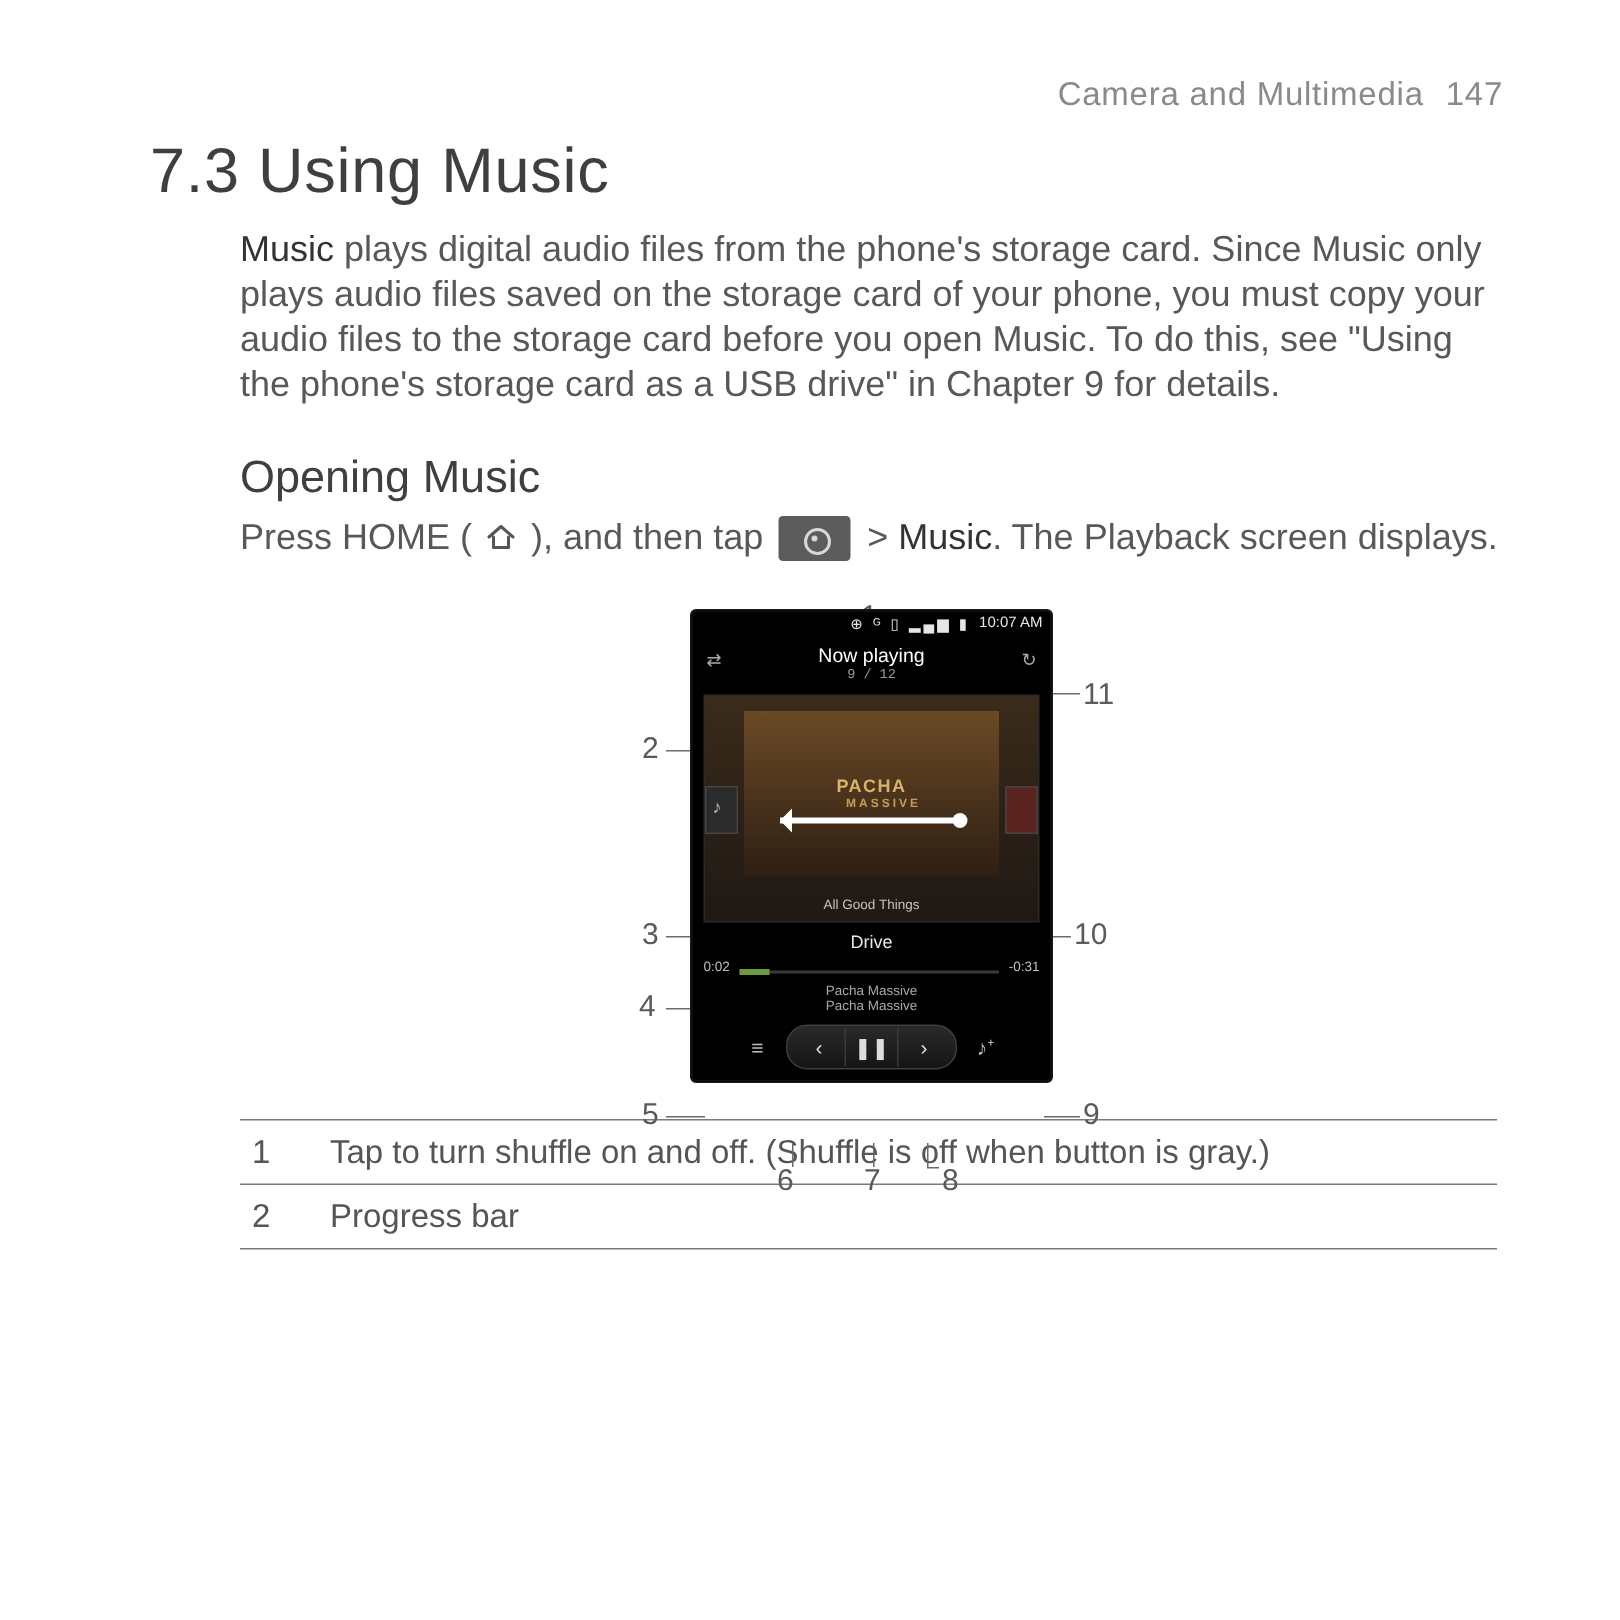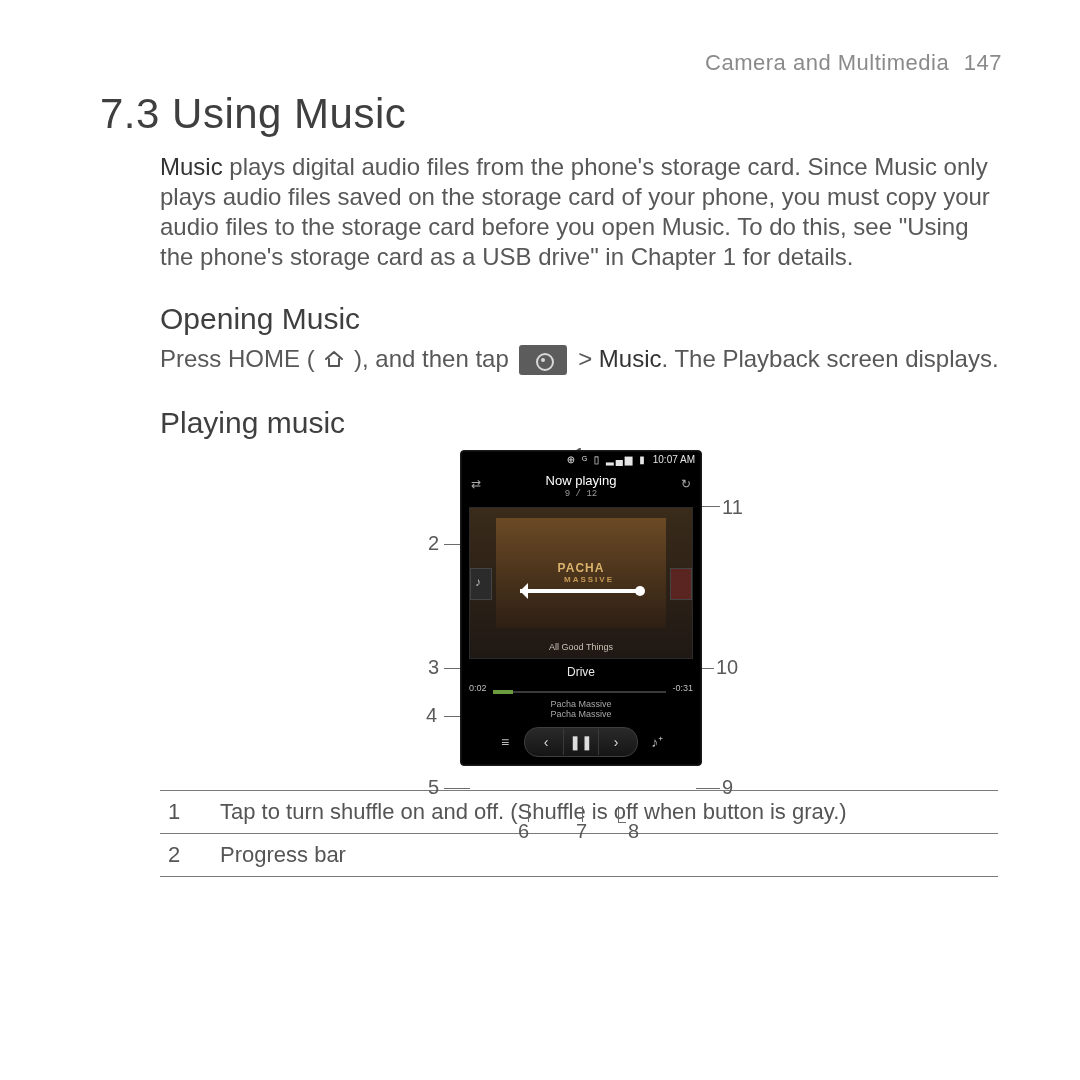--- a/index.html
+++ b/index.html
@@ -261,38 +261,37 @@
   <div class="running-head">
     <span>Camera and Multimedia</span>
     <span class="pg">147</span>
   </div>
 
   <h1 class="section-title">7.3  Using Music</h1>
 
   <div class="body-block">
 
     <p class="intro">
-      <span class="lead">Music</span><span> plays digital audio files from the phone's storage card. Since Music only plays audio files saved on the storage card of your phone, you must copy your audio files to the storage card before you open Music. To do this, see "Using the phone's storage card as a USB drive" in Chapter 1 for details.</span>
+      <span class="lead">Music</span><span> plays digital audio files from the phone's storage card. Since Music only plays audio files saved on the storage card of your phone, you must copy your audio files to the storage card before you open Music. To do this, see "Using the phone's storage card as a USB drive" in Chapter 9 for details.</span>
     </p>
 
     <h2 class="sub">Opening Music</h2>
     <p class="open-line">
       <span>Press HOME ( </span>
       <span class="home-icon">
         <svg width="22" height="20" viewBox="0 0 22 20">
           <path d="M3 10 L11 3 L19 10 M6 10 V17 H16 V10" fill="none" stroke="#555" stroke-width="2" stroke-linejoin="round" stroke-linecap="round"></path>
         </svg>
       </span>
       <span> ), and then tap </span>
       <span class="app-chip"></span>
       <span> &gt; </span>
       <span class="strong">Music</span><span>. The Playback screen displays.</span>
     </p>
 
-    <h2 class="sub">Playing music</h2>
 
     <div class="figure">
 
       <div class="callout" style="left:178px; top:-6px;">1</div>
       <div class="callout" style="left:32px;  top:82px;">2</div>
       <div class="callout" style="left:32px;  top:206px;">3</div>
       <div class="callout" style="left:30px;  top:254px;">4</div>
       <div class="callout" style="left:32px;  top:326px;">5</div>
       <div class="callout" style="left:122px; top:370px;">6</div>
       <div class="callout" style="left:180px; top:370px;">7</div>

